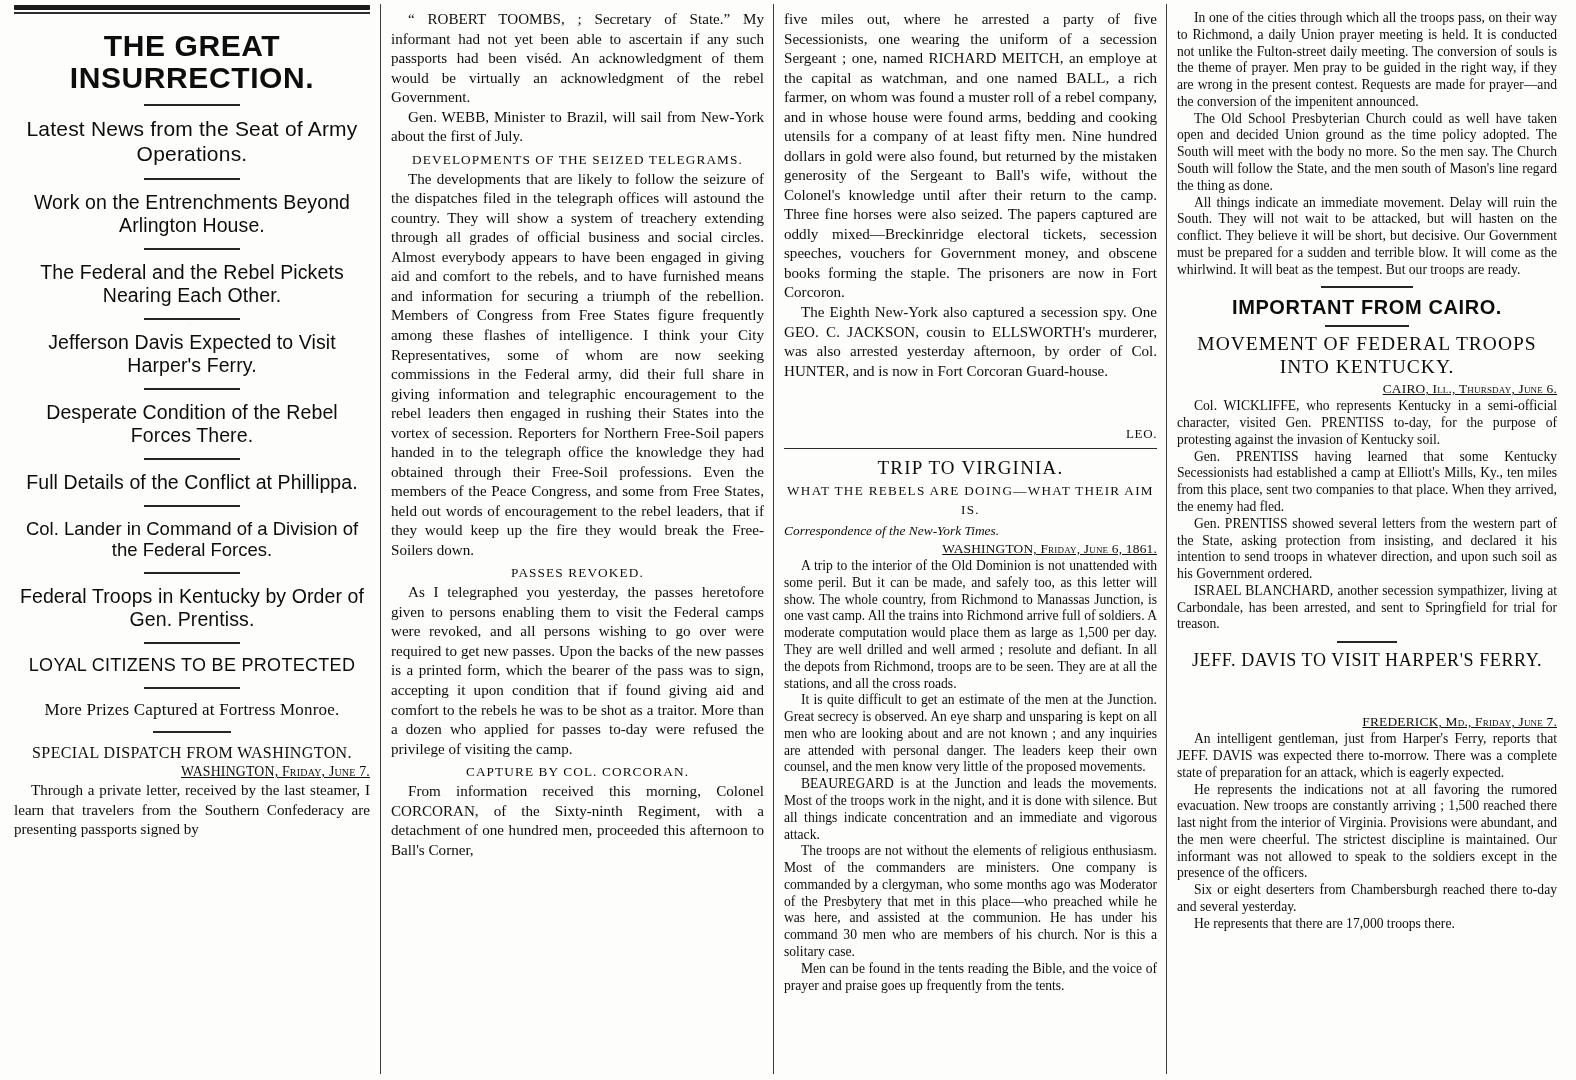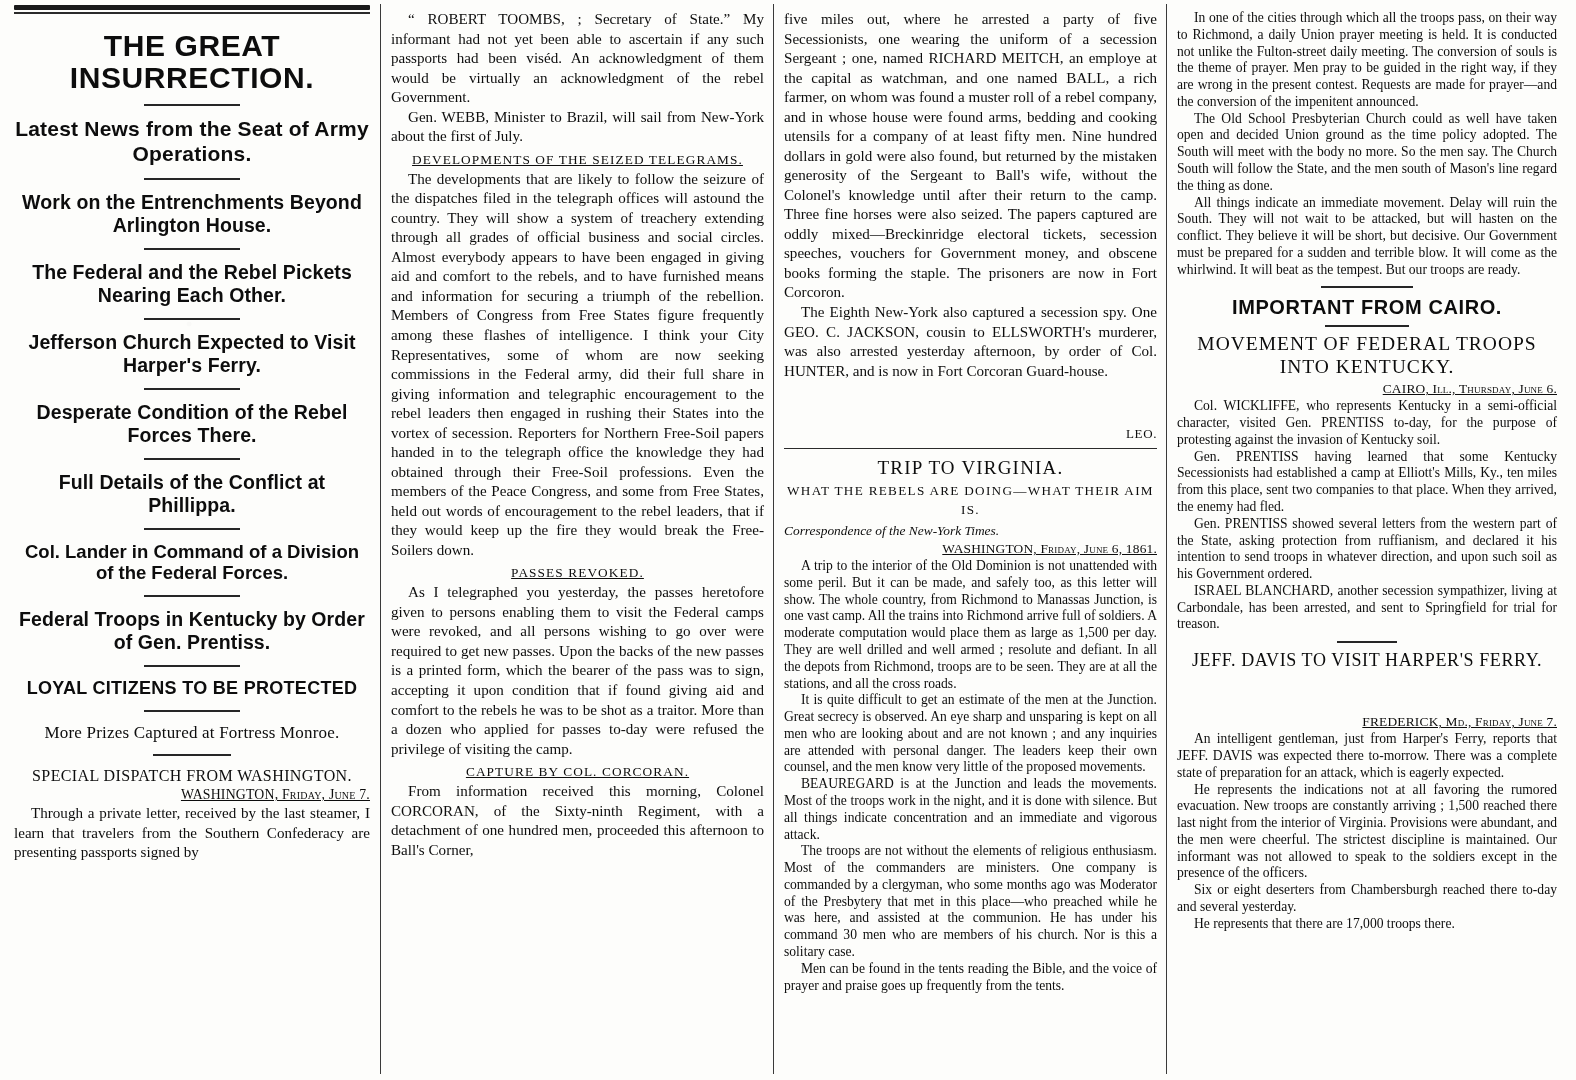--- a/index.html
+++ b/index.html
@@ -63,21 +63,21 @@
     font-family: "Liberation Sans", "DejaVu Sans", sans-serif;
     font-weight: bold;
     font-size: 30px;
     letter-spacing: 0.6px;
     text-align: center;
     margin: 16px 0 0 0;
     line-height: 1.05;
   }
   .deck {
     text-align: center;
-    font-weight: bold;
+    font-weight: normal;
     line-height: 1.18;
     margin: 0;
   }
   .deck-a {            
     font-family: "Liberation Sans", "DejaVu Sans", sans-serif;
     font-size: 21px;
     letter-spacing: 0.2px;
   }
   .deck-b {
     font-family: "Liberation Sans", "DejaVu Sans", sans-serif;
@@ -135,21 +135,20 @@
 
   
   .subhead {
     text-align: center;
     font-size: 13.3px;
     letter-spacing: 1.1px;
     text-transform: uppercase;
     margin: 5px 0 2px 0;
     font-weight: normal;
     font-family: "Liberation Serif", "DejaVu Serif", serif;
-    text-decoration: underline;
   }
   .dateline {
     text-align: right;
     font-size: 13.8px;
     margin: 1px 0 1px 0;
     letter-spacing: 0.2px;
     text-decoration: underline;
   }
   .credit-ital {
     font-style: italic;
@@ -244,21 +243,21 @@
 
     <div class="deck deck-a">Latest News from the Seat of Army Operations.</div>
     <div class="sep"></div>
 
     <div class="deck deck-b">Work on the Entrenchments Beyond Arlington House.</div>
     <div class="sep"></div>
 
     <div class="deck deck-b">The Federal and the Rebel Pickets Nearing Each Other.</div>
     <div class="sep"></div>
 
-    <div class="deck deck-b">Jefferson Church Expected to Visit Harper's Ferry.</div>
+    <div class="deck deck-b">Jefferson Davis Expected to Visit Harper's Ferry.</div>
     <div class="sep"></div>
 
     <div class="deck deck-b">Desperate Condition of the Rebel Forces There.</div>
     <div class="sep"></div>
 
     <div class="deck deck-b">Full Details of the Conflict at Phillippa.</div>
     <div class="sep"></div>
 
     <div class="deck deck-c">Col. Lander in Command of a Division of the Federal Forces.</div>
     <div class="sep"></div>
@@ -326,21 +325,21 @@
 
     <div class="hr-mid"></div>
 
     <div class="sec-title-bold">IMPORTANT FROM CAIRO.</div>
     <div class="hr-mid" style="width:84px;margin:6px auto 5px auto;"></div>
     <div class="sec-title-med">MOVEMENT OF FEDERAL TROOPS INTO KENTUCKY.</div>
     <div class="dateline sc" style="font-size:13.4px;">CAIRO, Ill., Thursday, June 6.</div>
 
     <p class="small-body indent">Col. WICKLIFFE, who represents Kentucky in a semi-official character, visited Gen. PRENTISS to-day, for the purpose of protesting against the invasion of Kentucky soil.</p>
     <p class="small-body indent">Gen. PRENTISS having learned that some Kentucky Secessionists had established a camp at Elliott's Mills, Ky., ten miles from this place, sent two companies to that place. When they arrived, the enemy had fled.</p>
-    <p class="small-body indent">Gen. PRENTISS showed several letters from the western part of the State, asking protection from ruffianism, and declared it his intention to send troops in whatever direction, and upon such soil as his Government ordered.</p>
+    <p class="small-body indent">Gen. PRENTISS showed several letters from the western part of the State, asking protection from insisting, and declared it his intention to send troops in whatever direction, and upon such soil as his Government ordered.</p>
     <p class="small-body indent">ISRAEL BLANCHARD, another secession sympathizer, living at Carbondale, has been arrested, and sent to Springfield for trial for treason.</p>
 
     <div class="hr-mid" style="width:60px;margin:8px auto 4px auto;"></div>
 
     <div class="sec-title-ferry">JEFF. DAVIS TO VISIT HARPER'S FERRY.</div>
     <div class="dateline sc" style="font-size:13.4px;margin-top:43px;">FREDERICK, Md., Friday, June 7.</div>
 
     <p class="small-body indent">An intelligent gentleman, just from Harper's Ferry, reports that JEFF. DAVIS was expected there to-morrow. There was a complete state of preparation for an attack, which is eagerly expected.</p>
     <p class="small-body indent">He represents the indications not at all favoring the rumored evacuation. New troops are constantly arriving ; 1,500 reached there last night from the interior of Virginia. Provisions were abundant, and the men were cheerful. The strictest discipline is maintained. Our informant was not allowed to speak to the soldiers except in the presence of the officers.</p>
     <p class="small-body indent">Six or eight deserters from Chambersburgh reached there to-day and several yesterday.</p>

